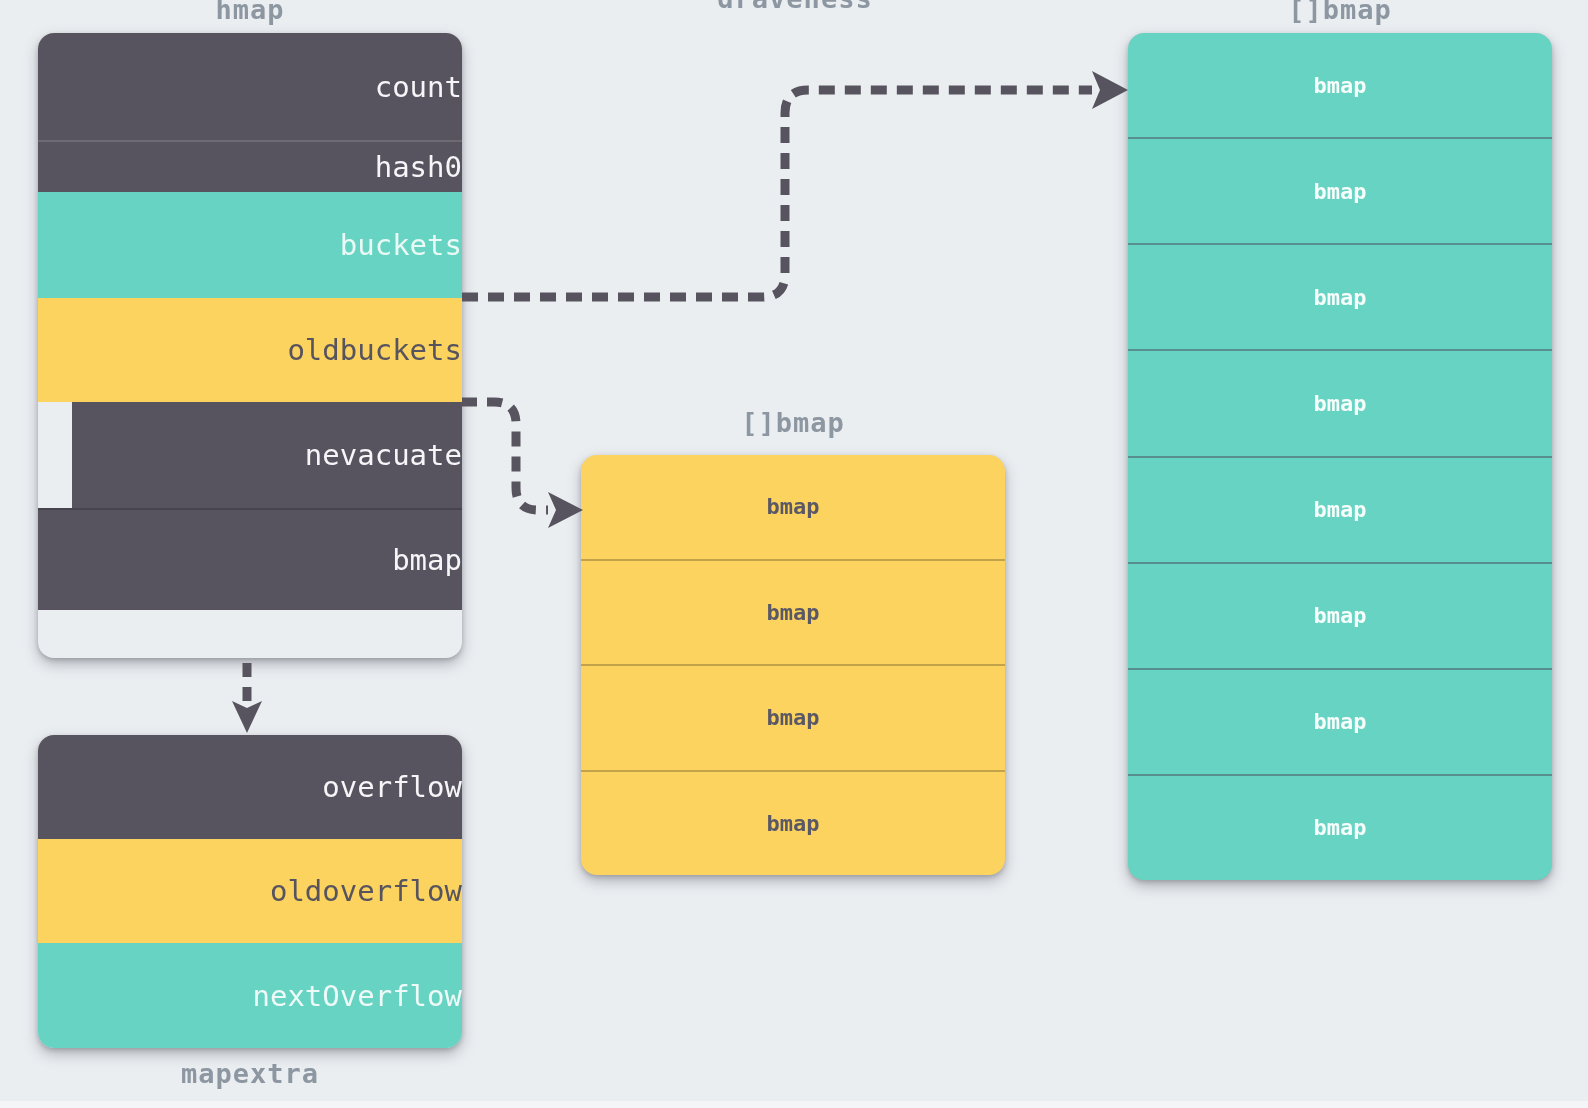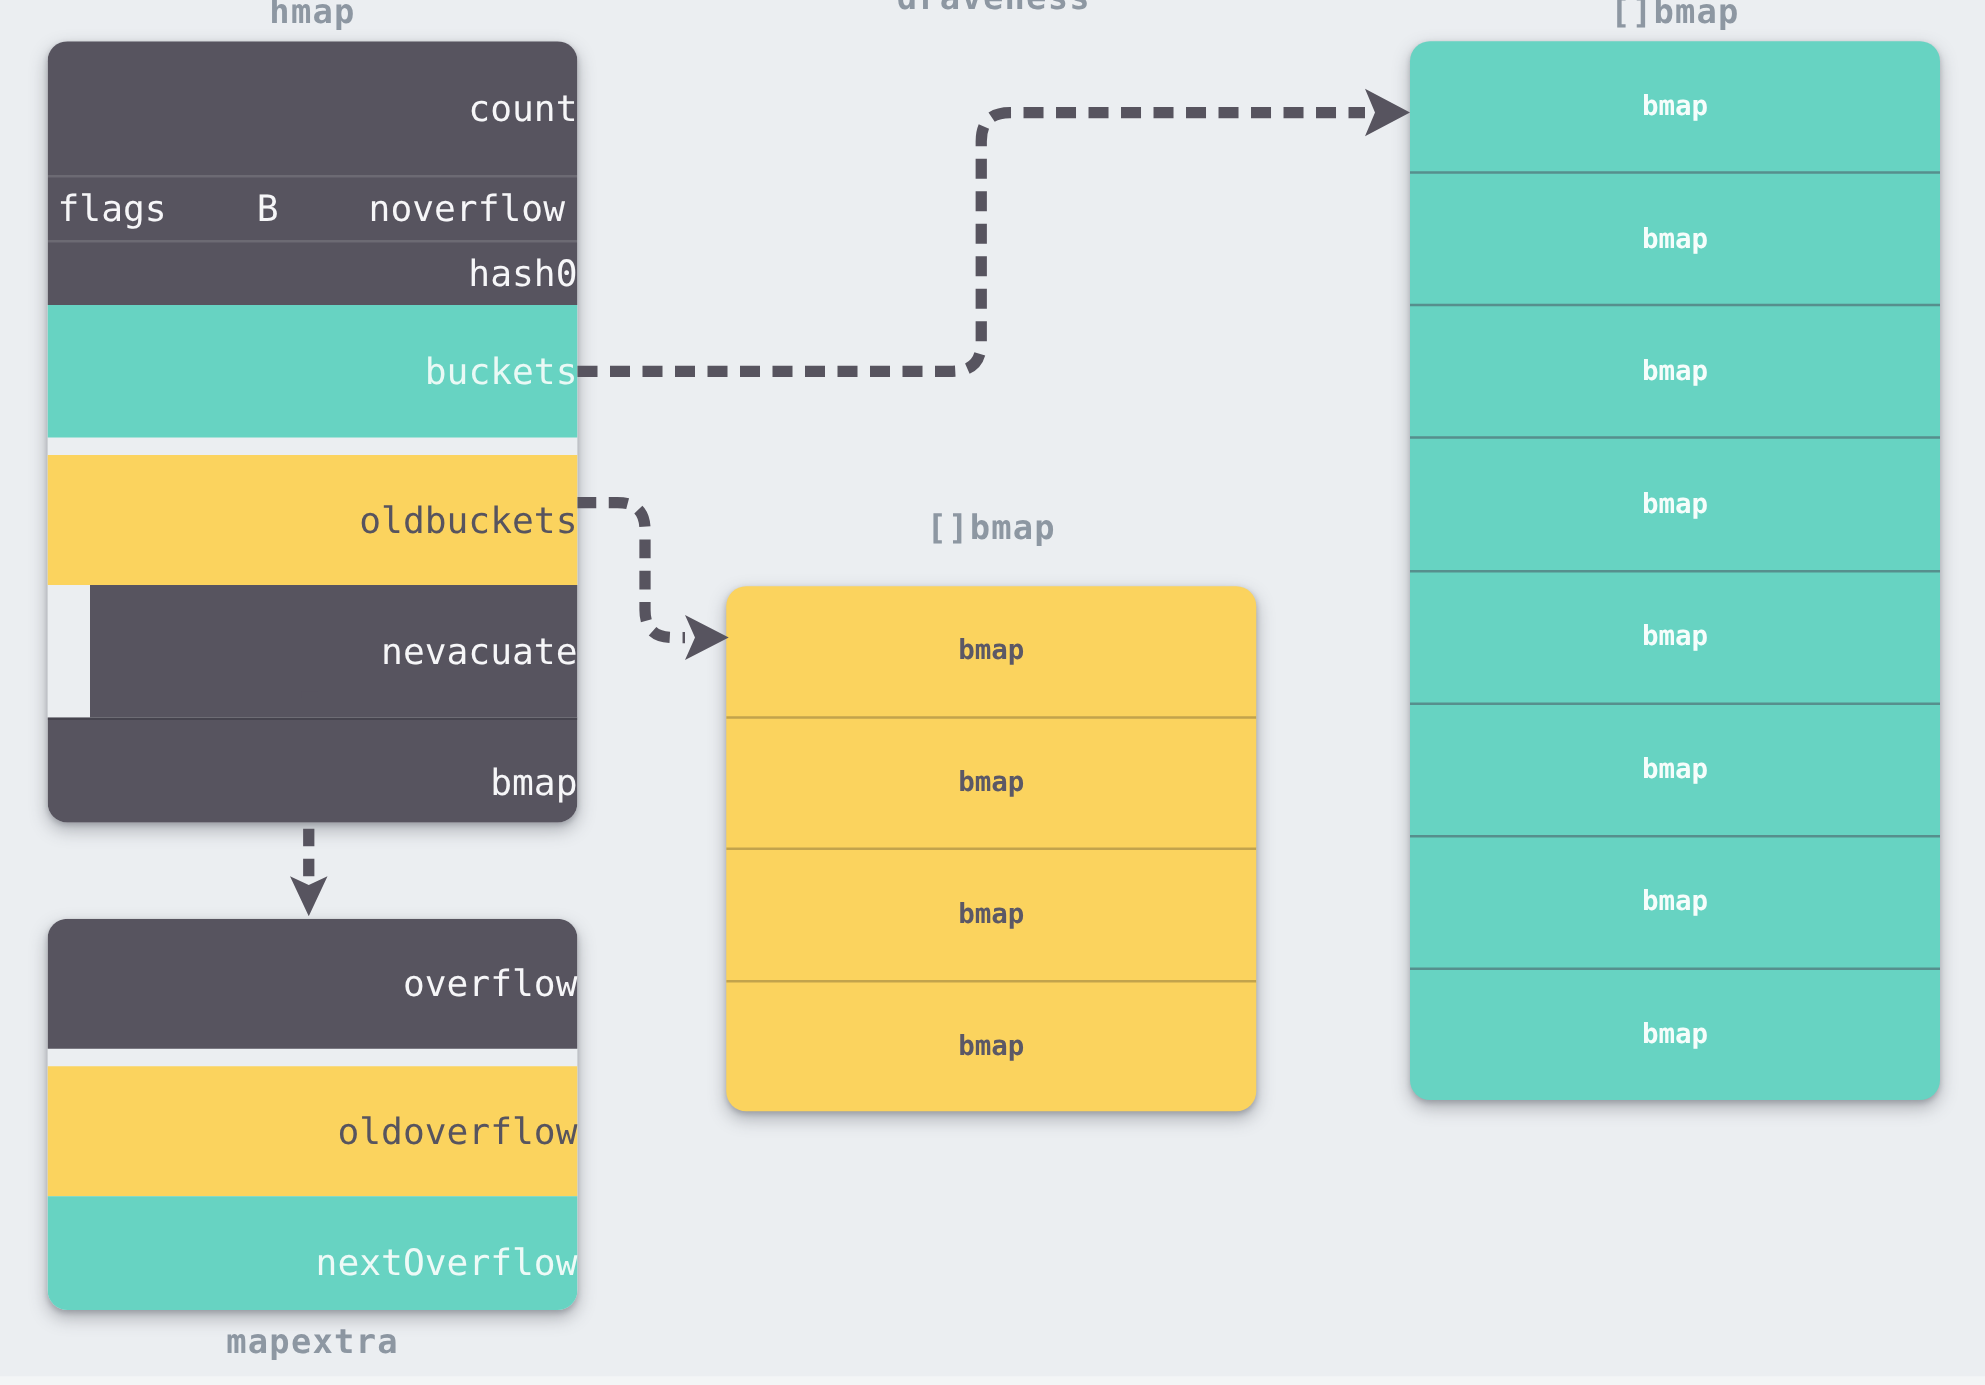--- a/index.html
+++ b/index.html
@@ -27,21 +27,21 @@
   .mapextra-box{left:38px;top:735px;width:424px;height:313px;}
   .old-array{left:581px;top:455px;width:424px;height:420px;}
   .new-array{left:1128px;top:33px;width:424px;height:847px;}
 
   .row{
     display:flex;align-items:center;justify-content:flex-end;
     font-size:29px;flex:0 0 auto;
   }
   .dark{background:#57545f;color:#f6f6f8;}
   .teal{background:#67d3c2;color:#e9f9f5;}
-  .yellow{background:#fbd35e;color:#57545f;margin-top:14px;}
+  .yellow{background:#fbd35e;color:#57545f;}
 
   .r-count{height:107px;}
   .r-flags{height:52px;justify-content:space-between;padding:0 10px 0 8px;box-sizing:border-box;border-top:2px solid rgba(255,255,255,.13);}
   .r-hash0{height:50px;border-top:2px solid rgba(255,255,255,.13);}
   .r-buckets{height:106px;}
   .r-oldbuckets{height:104px;}
   .r-nevacuate{height:106px;margin-left:34px;}
   .r-extra{height:100px;border-top:2px solid rgba(20,18,28,.25);}
 
   .r-overflow{height:104px;}
@@ -70,25 +70,20 @@
 
   <div class="label watermark">draveness</div>
   <div class="label hmap-title">hmap</div>
   <div class="label bmap-new-title">[]bmap</div>
   <div class="label bmap-old-title">[]bmap</div>
   <div class="label mapextra-title">mapextra</div>
 
   <div class="box hmap-box">
     <div class="row dark r-count">
       <span>count</span>
-    </div>
-    <div class="row dark r-flags">
-      <span>flags</span>
-      <span>B</span>
-      <span>noverflow</span>
     </div>
     <div class="row dark r-hash0">
       <span>hash0</span>
     </div>
     <div class="row teal r-buckets">
       <span>buckets</span>
     </div>
     <div class="row yellow r-oldbuckets">
       <span>oldbuckets</span>
     </div>

